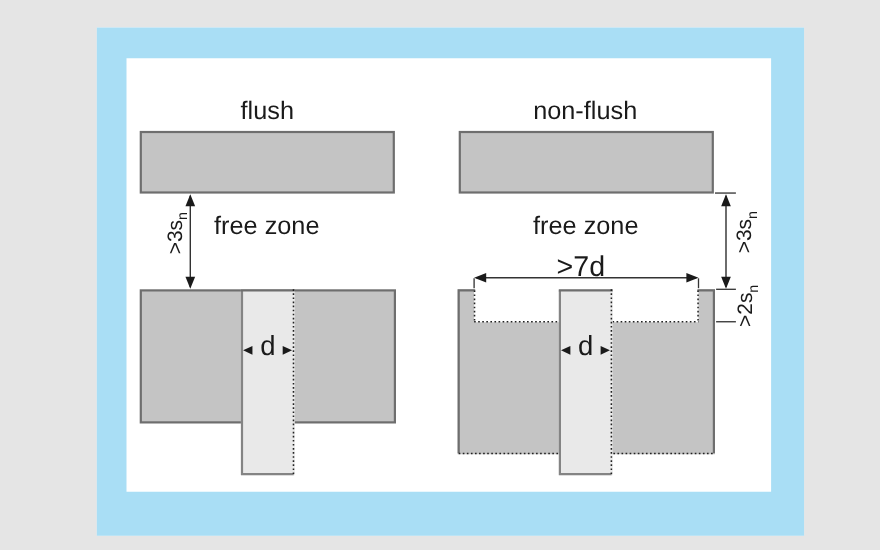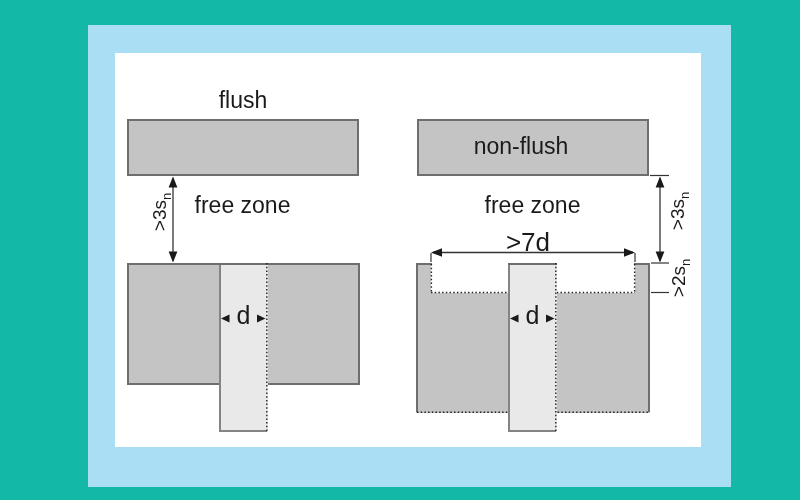--- a/index.html
+++ b/index.html
@@ -1,17 +1,17 @@
 <!DOCTYPE html>
 <html><head>
 <meta charset="utf-8">
 <style>
   html,body{margin:0;padding:0;background:#ffffff;}
   .canvas{
-    position:relative;width:800px;height:500px;background:#14b8a6;overflow:hidden;
+    position:relative;width:800px;height:500px;background:#e5e5e5;overflow:hidden;
     font-family:"Liberation Sans",sans-serif;color:#1a1a1a;
   }
   .frame{
     position:absolute;left:88px;top:25px;width:643px;height:462px;
     box-sizing:border-box;background:#ffffff;
     border-style:solid;border-color:#a9def5;
     border-width:28px 30px 40px 27px;
   }
   .overlay{position:absolute;left:0;top:0;width:800px;height:500px;}
   .lbl{position:absolute;line-height:1.1;white-space:nowrap;text-align:center;}
@@ -91,21 +91,21 @@
       <line x1="651" y1="292.5" x2="669" y2="292.5" stroke="#333333" stroke-width="1.2"></line>
     </g>
 
     <g>
       <polygon points="510,318.5 518.5,314.5 518.5,322.5" fill="#1a1a1a"></polygon>
       <polygon points="554.5,318.5 546,314.5 546,322.5" fill="#1a1a1a"></polygon>
     </g>
   </svg>
 
   <div class="lbl big" style="left:178px;top:88px;width:130px;">flush</div>
-  <div class="lbl big" style="left:456px;top:88px;width:130px;margin-top:46px;">non-flush</div>
+  <div class="lbl big" style="left:467px;top:88px;width:130px;">non-flush</div>
 
   <div class="lbl big" style="left:175px;top:193px;width:135px;">free zone</div>
   <div class="lbl big" style="left:465px;top:193px;width:135px;">free zone</div>
 
   <div class="lbl rot" style="left:136px;top:202px;width:48px;height:20px;"><span>&gt;3s</span><sub>n</sub></div>
 
   <div class="lbl rot" style="left:654px;top:201px;width:48px;height:20px;"><span>&gt;3s</span><sub>n</sub></div>
 
   <div class="lbl rot" style="left:655px;top:268px;width:48px;height:20px;"><span>&gt;2s</span><sub>n</sub></div>
 

